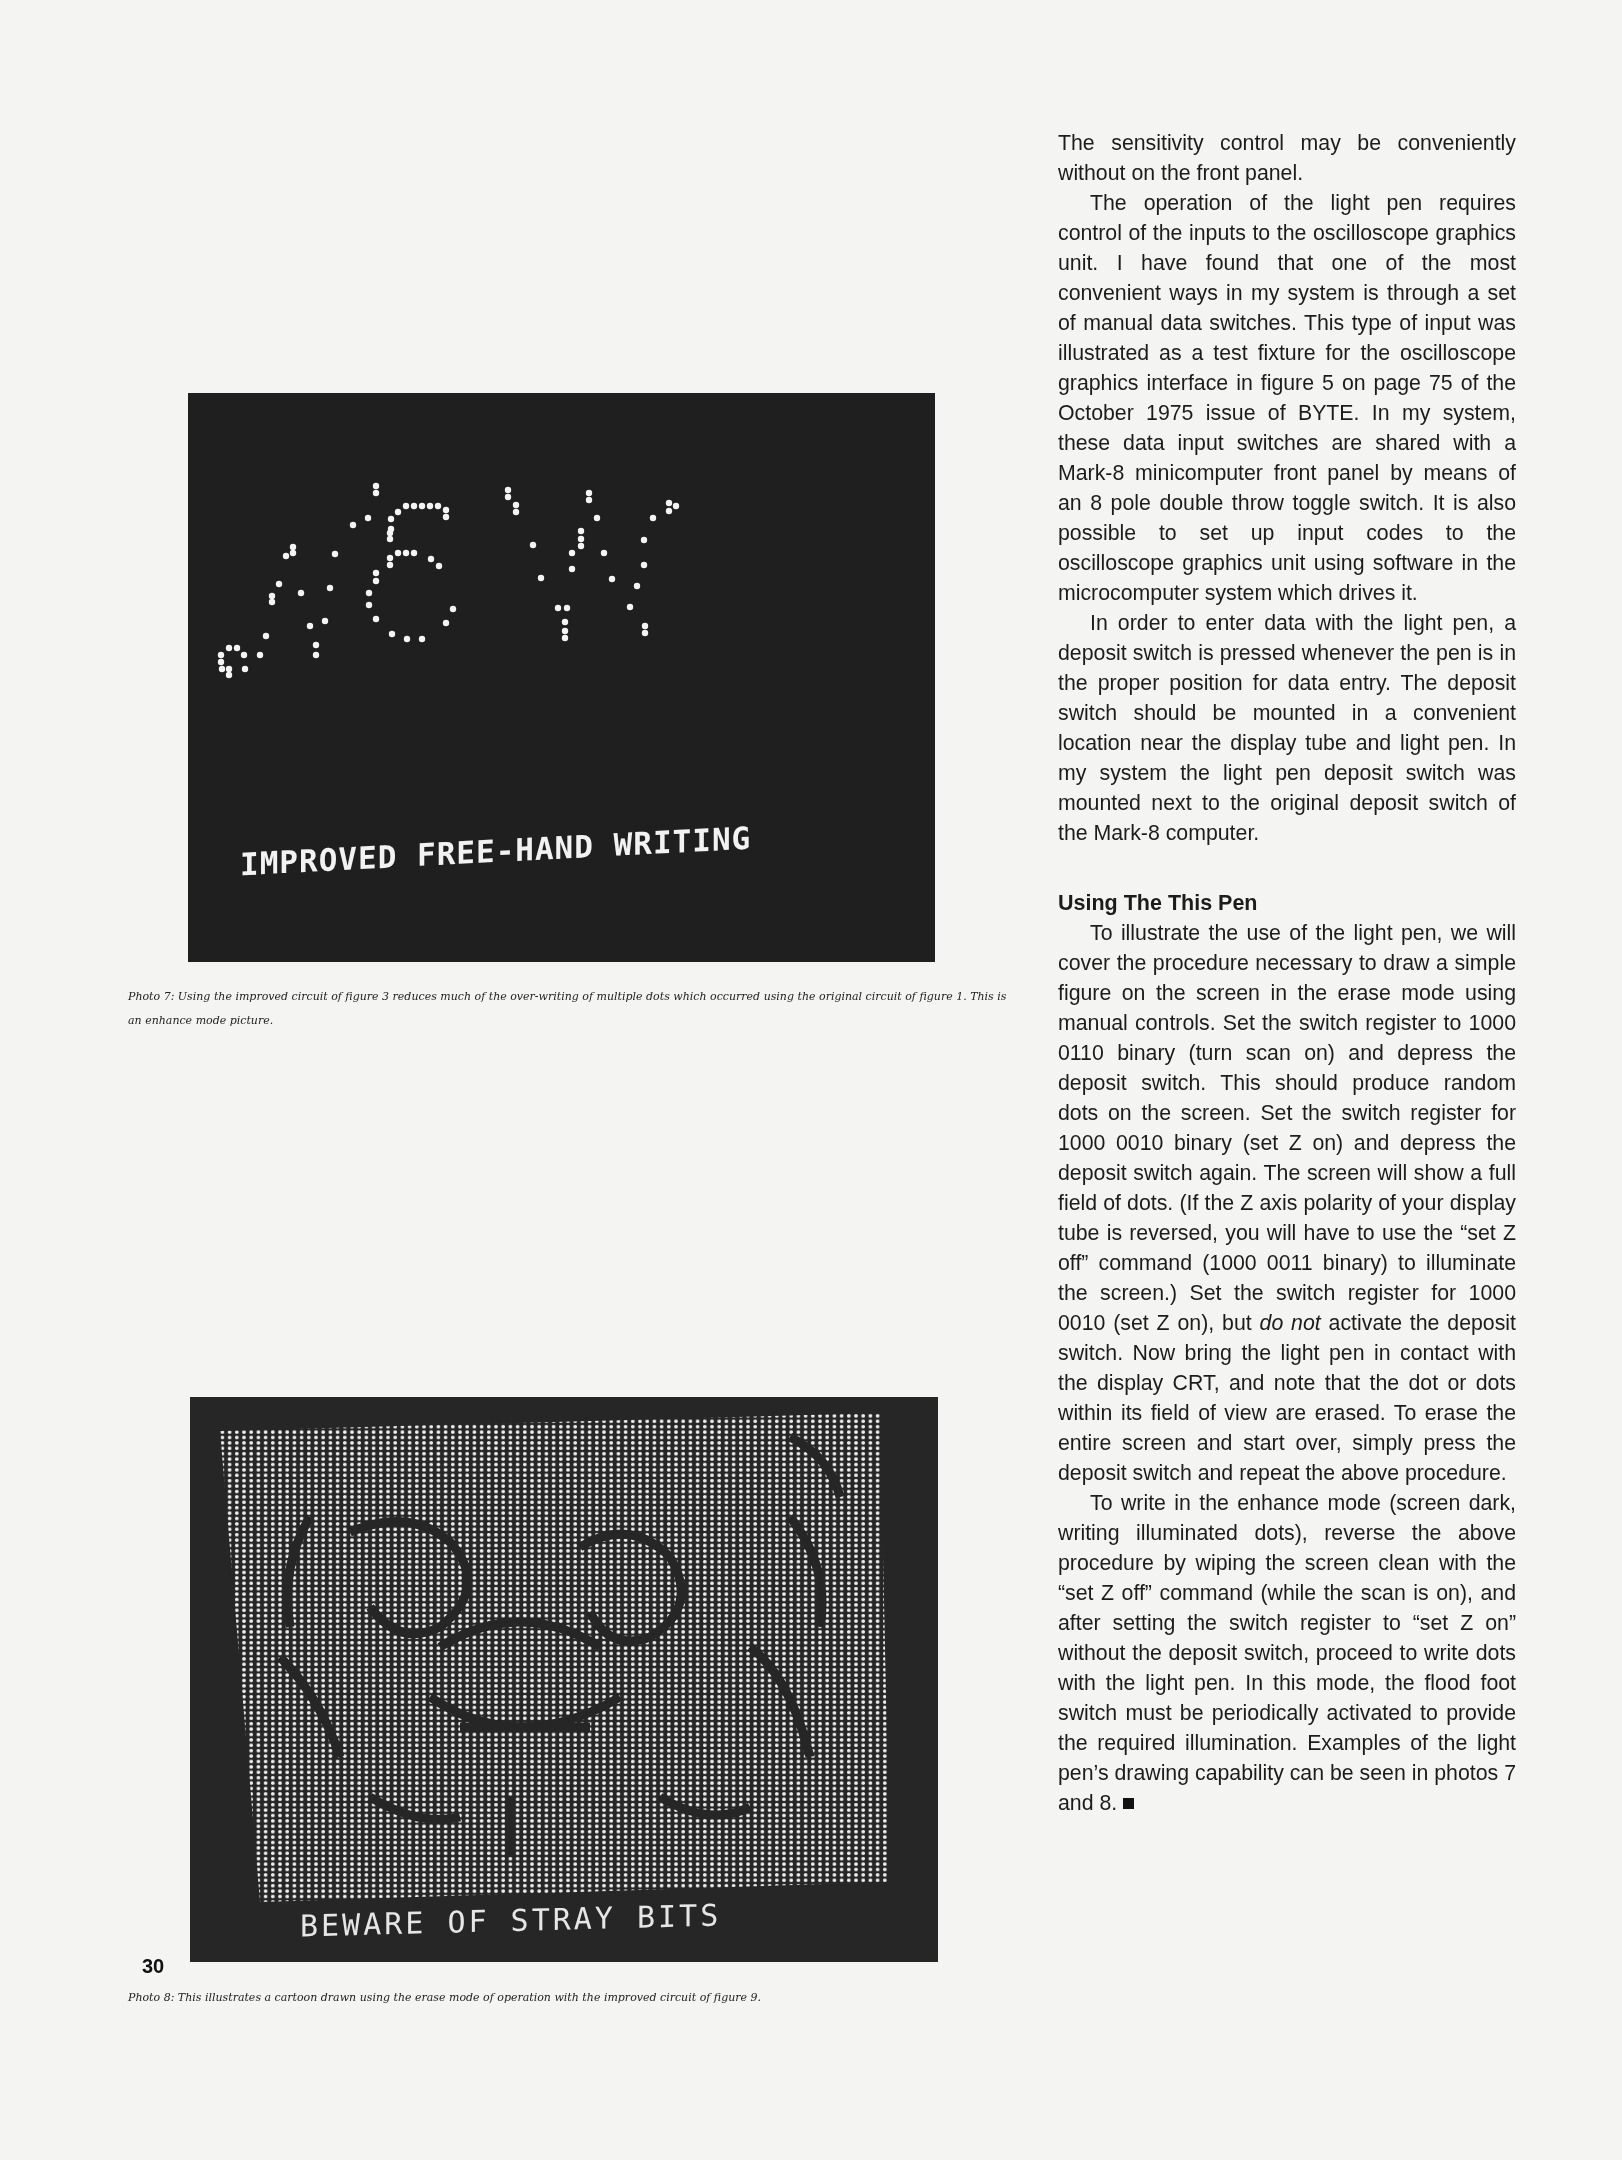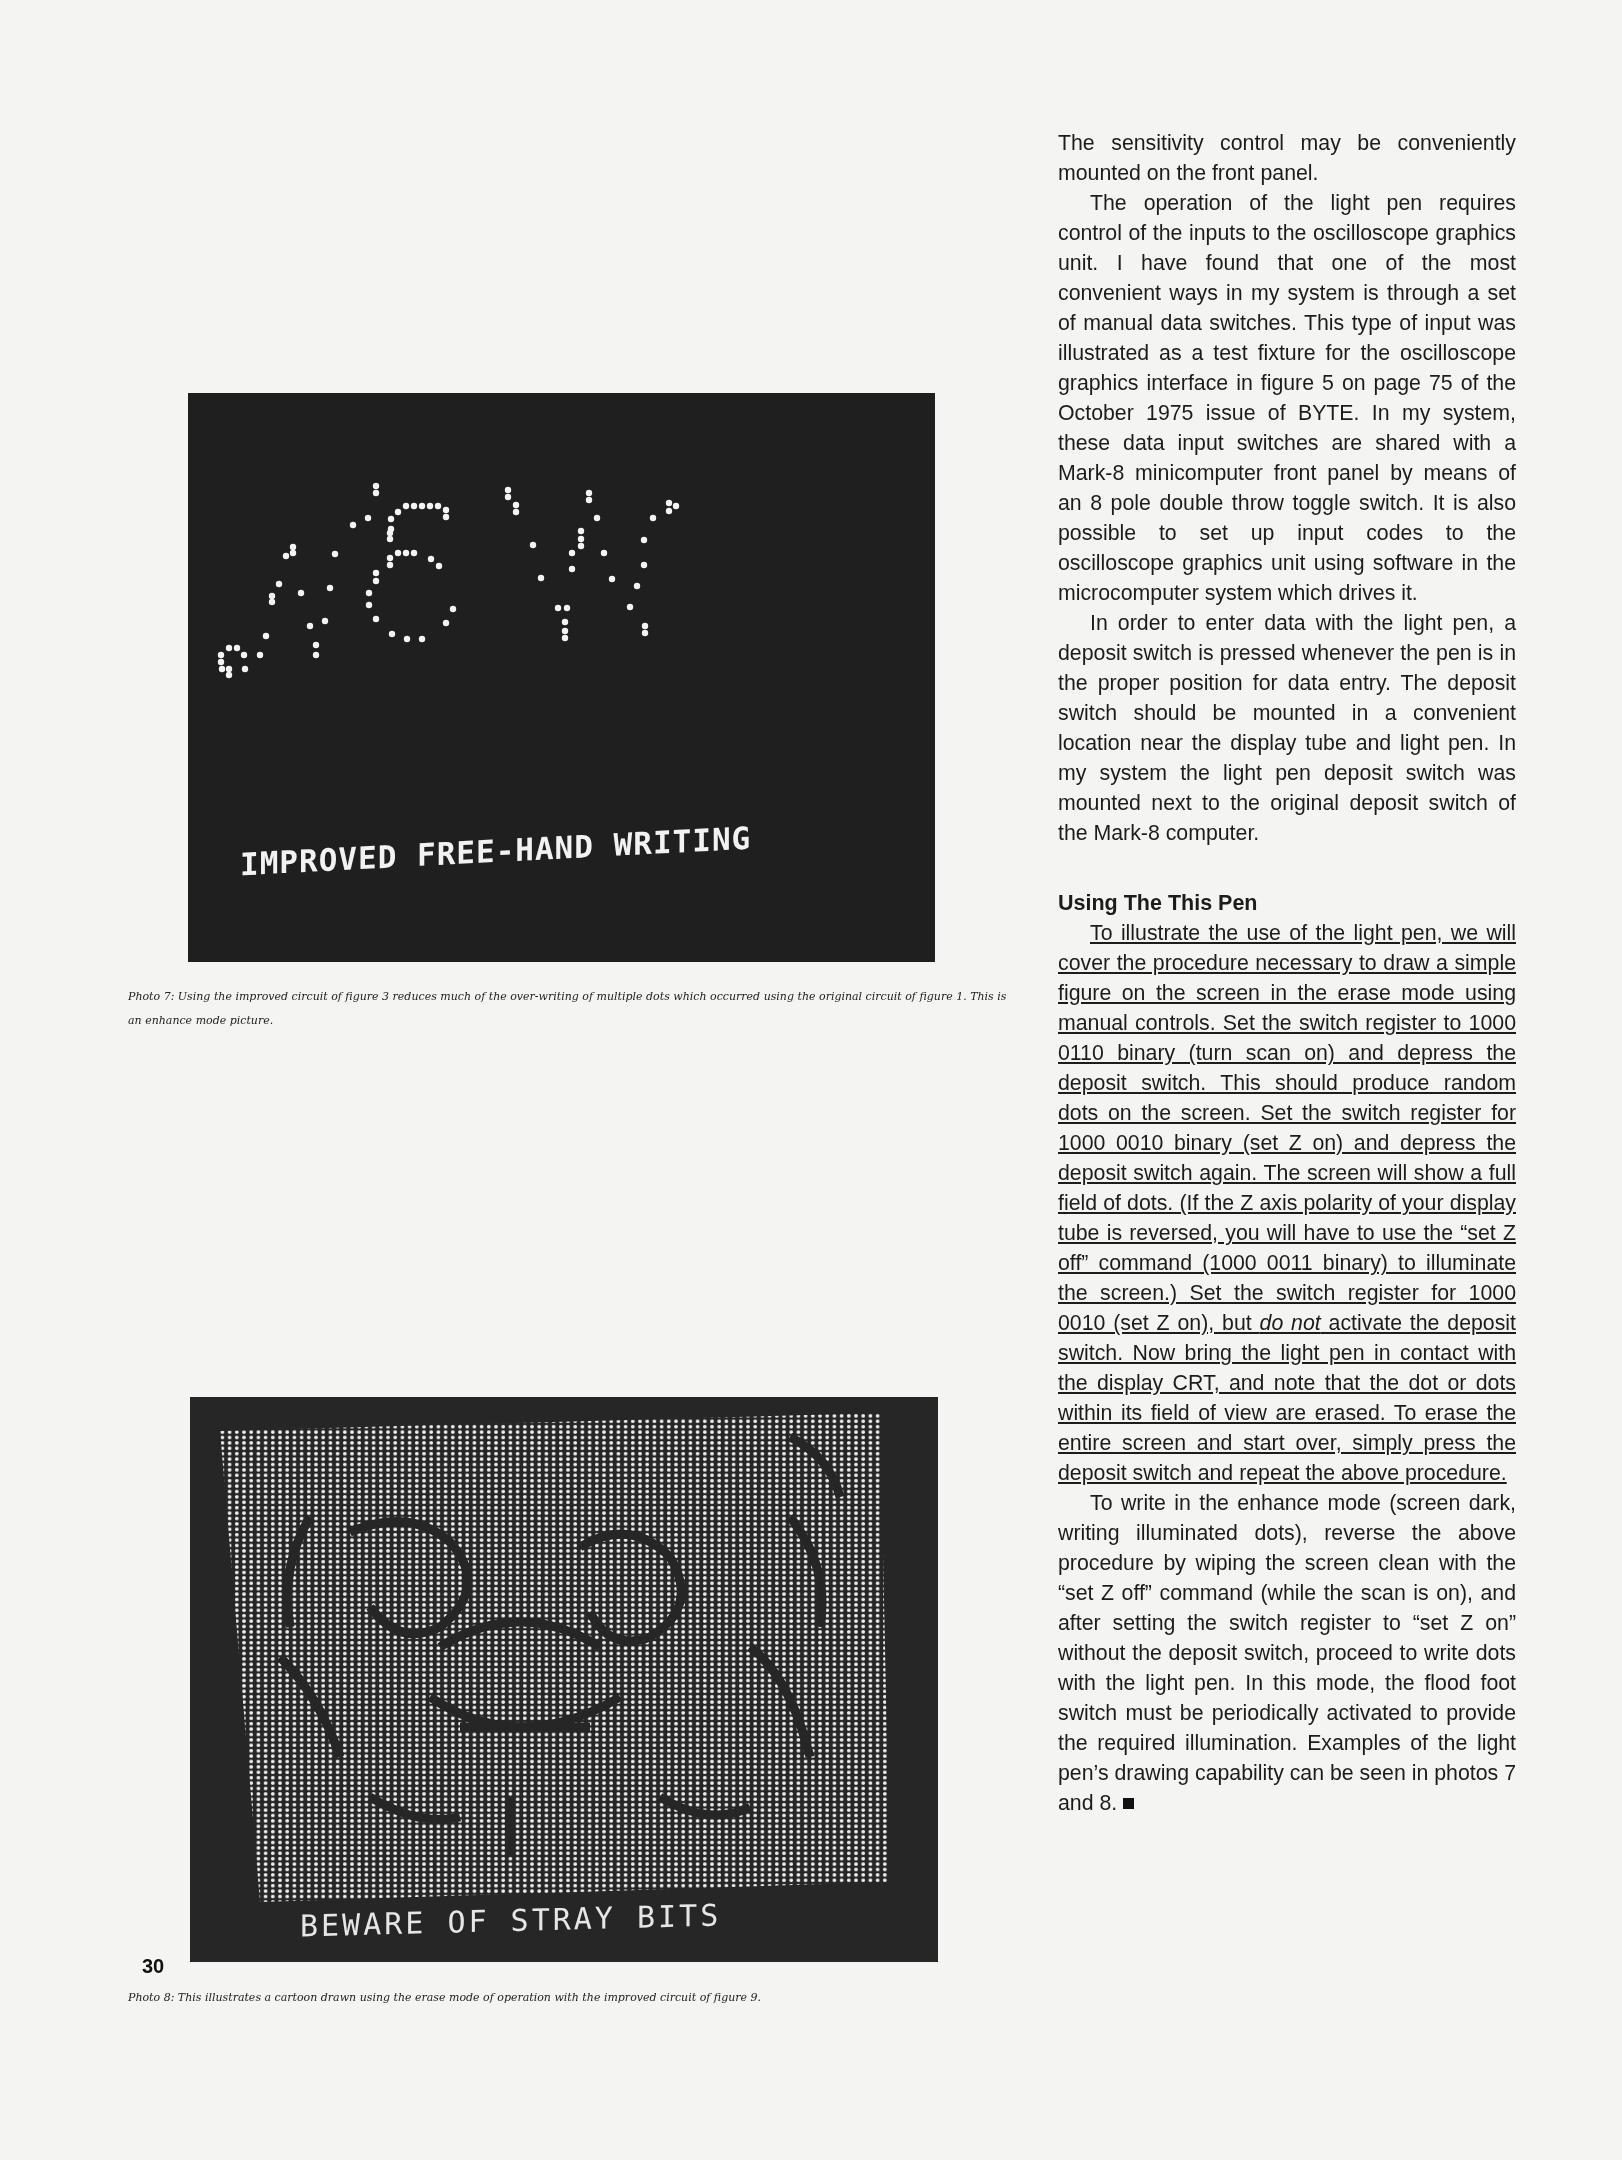--- a/index.html
+++ b/index.html
@@ -61,21 +61,21 @@
   .column p {
     margin: 0; text-align: justify; text-indent: 0;
   }
   .column p.indent { text-indent: 32px; }
   .column p + p { }
   .column h3 {
     margin: 0; font-weight: bold; font-size: 21.5px; line-height: 30px;
     font-family: "Liberation Sans", sans-serif;
   }
   #heading-using { margin-top: 40px; }
-  #para-5 { margin-top: 0 !important; text-decoration: underline; }
+  #para-5 { margin-top: 0 !important; }
   .end-mark { display: inline-block; width: 11px; height: 11px; background: #111; margin-left: 6px; vertical-align: 1px; }
   em { font-style: italic; }
 </style>
 </head>
 <body>
 
 <div class="page">
 
   <div class="photo" id="photo7">
     <svg viewBox="0 0 747 569" preserveAspectRatio="none">
@@ -207,20 +207,20 @@
       </g>
     </svg>
     <div class="crt-text" id="photo8-label">BEWARE OF STRAY BITS</div>
   </div>
 
   <div class="caption" id="caption8">Photo 8: This illustrates a cartoon drawn using the erase mode of operation with the improved circuit of figure 9.</div>
 
   <div class="page-number">30</div>
 
   <div class="column">
-    <p id="para-1">The sensitivity control may be conveniently mounted on the front panel.</p>
+    <p id="para-1">The sensitivity control may be conveniently without on the front panel.</p>
     <p id="para-2" class="indent">The operation of the light pen requires control of the inputs to the oscilloscope graphics unit. I have found that one of the most convenient ways in my system is through a set of manual data switches. This type of input was illustrated as a test fixture for the oscilloscope graphics interface in figure 5 on page 75 of the October 1975 issue of BYTE. In my system, these data input switches are shared with a Mark-8 minicomputer front panel by means of an 8 pole double throw toggle switch. It is also possible to set up input codes to the oscilloscope graphics unit using software in the microcomputer system which drives it.</p>
     <p id="para-3" class="indent">In order to enter data with the light pen, a deposit switch is pressed whenever the pen is in the proper position for data entry. The deposit switch should be mounted in a convenient location near the display tube and light pen. In my system the light pen deposit switch was mounted next to the original deposit switch of the Mark-8 computer.</p>
     <h3 id="heading-using">Using The This Pen</h3>
     <p id="para-5" class="indent"><span>To illustrate the use of the light pen, we will cover the procedure necessary to draw a simple figure on the screen in the erase mode using manual controls. Set the switch register to 1000 0110 binary (turn scan on) and depress the deposit switch. This should produce random dots on the screen. Set the switch register for 1000 0010 binary (set Z on) and depress the deposit switch again. The screen will show a full field of dots. (If the Z axis polarity of your display tube is reversed, you will have to use the “set Z off” command (1000 0011 binary) to illuminate the screen.) Set the switch register for 1000 0010 (set Z on), but </span><em>do not</em><span> activate the deposit switch. Now bring the light pen in contact with the display CRT, and note that the dot or dots within its field of view are erased. To erase the entire screen and start over, simply press the deposit switch and repeat the above procedure.</span></p>
     <p id="para-6" class="indent"><span>To write in the enhance mode (screen dark, writing illuminated dots), reverse the above procedure by wiping the screen clean with the “set Z off” command (while the scan is on), and after setting the switch register to “set Z on” without the deposit switch, proceed to write dots with the light pen. In this mode, the flood foot switch must be periodically activated to provide the required illumination. Examples of the light pen’s drawing capability can be seen in photos 7 and 8.</span><span class="end-mark"></span></p>
   </div>
 </div>
 
 </body></html>

